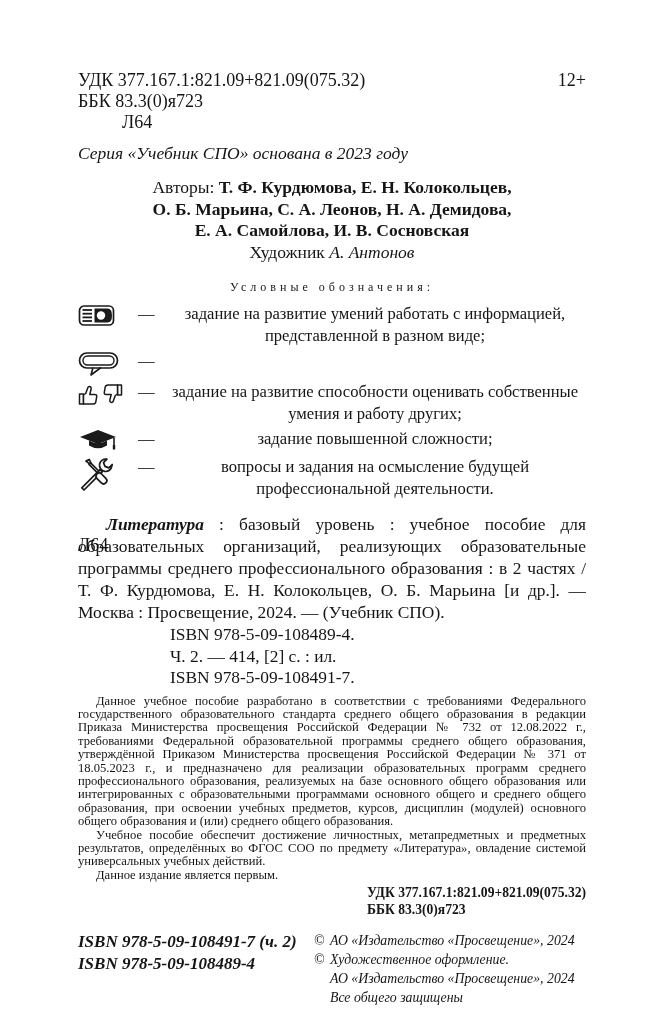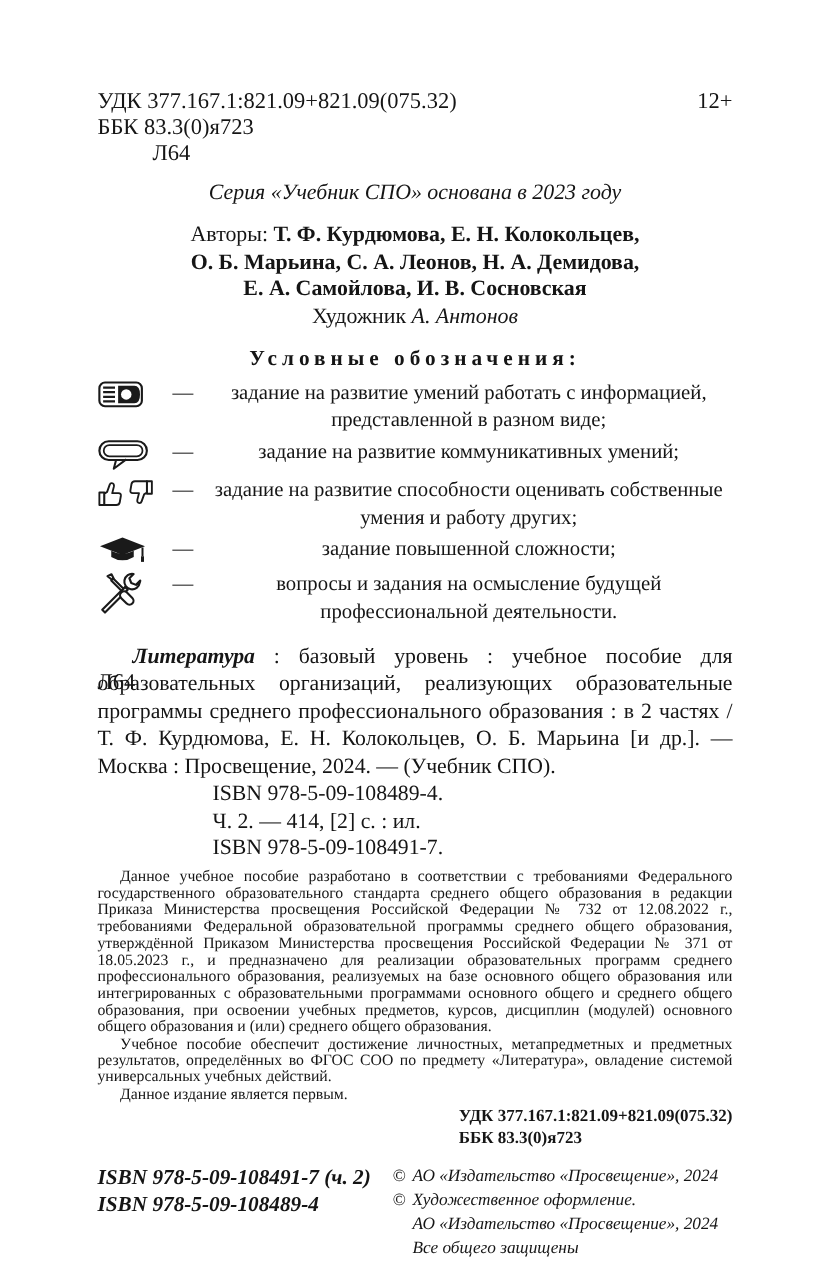--- a/index.html
+++ b/index.html
@@ -14,27 +14,27 @@
     box-sizing:border-box;
     width:650px;height:1010px;
     padding:70px 64px 0 78px;
     background:#fff;
   }
   
   .codes{font-size:18px;line-height:21px;}
   .codes-row{display:flex;justify-content:space-between;}
   .code-l64{margin-left:44px;}
   
-  .series{margin-top:9px;text-align:center;font-style:italic;font-size:17.5px;line-height:22px;}
+  .series{margin-top:9px;font-style:italic;font-size:17.5px;line-height:22px;}
   
   .authors{margin-top:13px;text-align:center;font-size:17.5px;line-height:21.5px;}
   .authors .b{font-weight:bold;}
   .artist .i{font-style:italic;}
   
-  .legend-header{margin-top:13px;text-align:center;font-size:17px;letter-spacing:4px;line-height:22px;font-weight:bold;}
+  .legend-header{margin-top:13px;text-align:center;font-size:12px;letter-spacing:4px;line-height:22px;}
   .legend{margin-top:5px;font-size:16.6px;line-height:21.5px;}
   .legend-item{display:flex;align-items:flex-start;margin-top:4px;}
   .li-icon{flex:0 0 60px;display:flex;justify-content:flex-start;padding-top:1px;}
   .li-icon svg{display:block;}
   .li-dash{flex:0 0 26px;}
   .li-text{flex:1;text-align:center;}
   
   .biblio-wrap{position:relative;margin-top:14px;}
   .biblio-code{position:absolute;left:0;top:22px;font-size:18px;}
   .biblio{margin-left:44px;font-size:17.4px;line-height:22px;text-align:justify;text-indent:28px;}
@@ -99,21 +99,20 @@
 
     <div class="legend-item">
       <span class="li-icon">
         <svg width="42" height="26" viewBox="0 0 42 26">
           <rect x="1.5" y="2" width="38" height="15" rx="7.5" class="icon-stroke" stroke-width="1.7"></rect>
           <rect x="5" y="5" width="31" height="9" rx="4.5" class="icon-stroke" stroke-width="1.4"></rect>
           <path d="M15 16.5 L13 24 L23 16.5" fill="#ffffff" class="icon-stroke" stroke-width="1.6" stroke-linejoin="round"></path>
         </svg>
       </span>
       <span class="li-dash">—</span>
-      <span class="li-text">задание на развитие коммуникативных умений;</span>
     </div>
 
     <div class="legend-item">
       <span class="li-icon">
         <svg width="46" height="27" viewBox="0 0 46 27">
           <g class="icon-stroke" stroke-width="1.5" stroke-linejoin="round">
             <rect x="1.5" y="12" width="4" height="10" fill="#fff"></rect>
             <path d="M5.5 22 h9.5 q2.4 0 2.8-2.2 l0.9-5.2 q0.3-2.1-1.9-2.1 h-5 l1.3-5.2 q0.5-2.6-1.7-2.8 q-1.2-0.1-1.7 1.4 l-2 5.6 -2.2 1.5 z" fill="#fff"></path>
           </g>
           <g class="icon-stroke" stroke-width="1.5" stroke-linejoin="round" transform="translate(24,3) rotate(180 10.5 11)">

